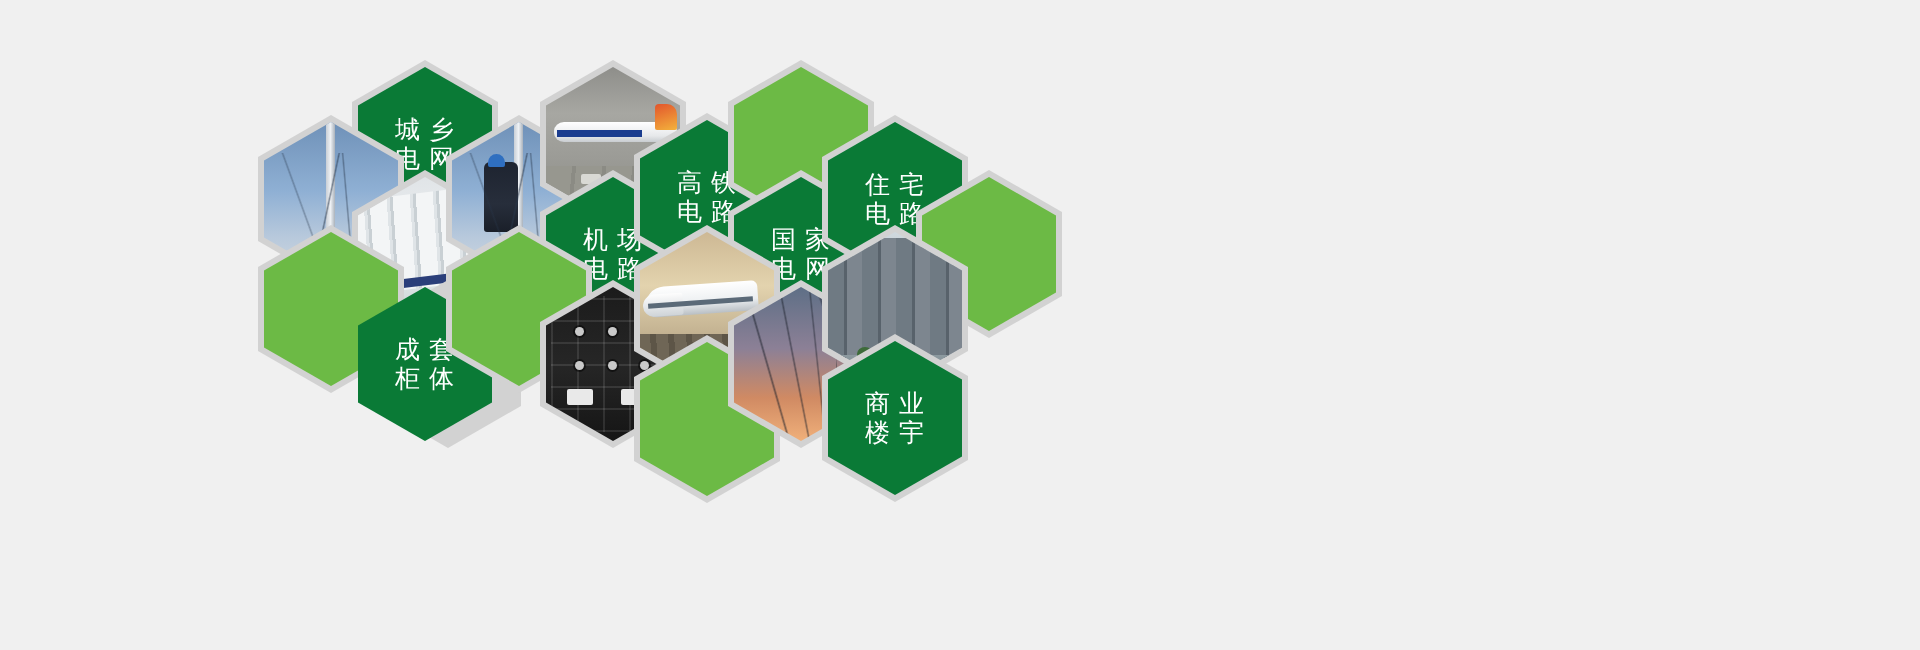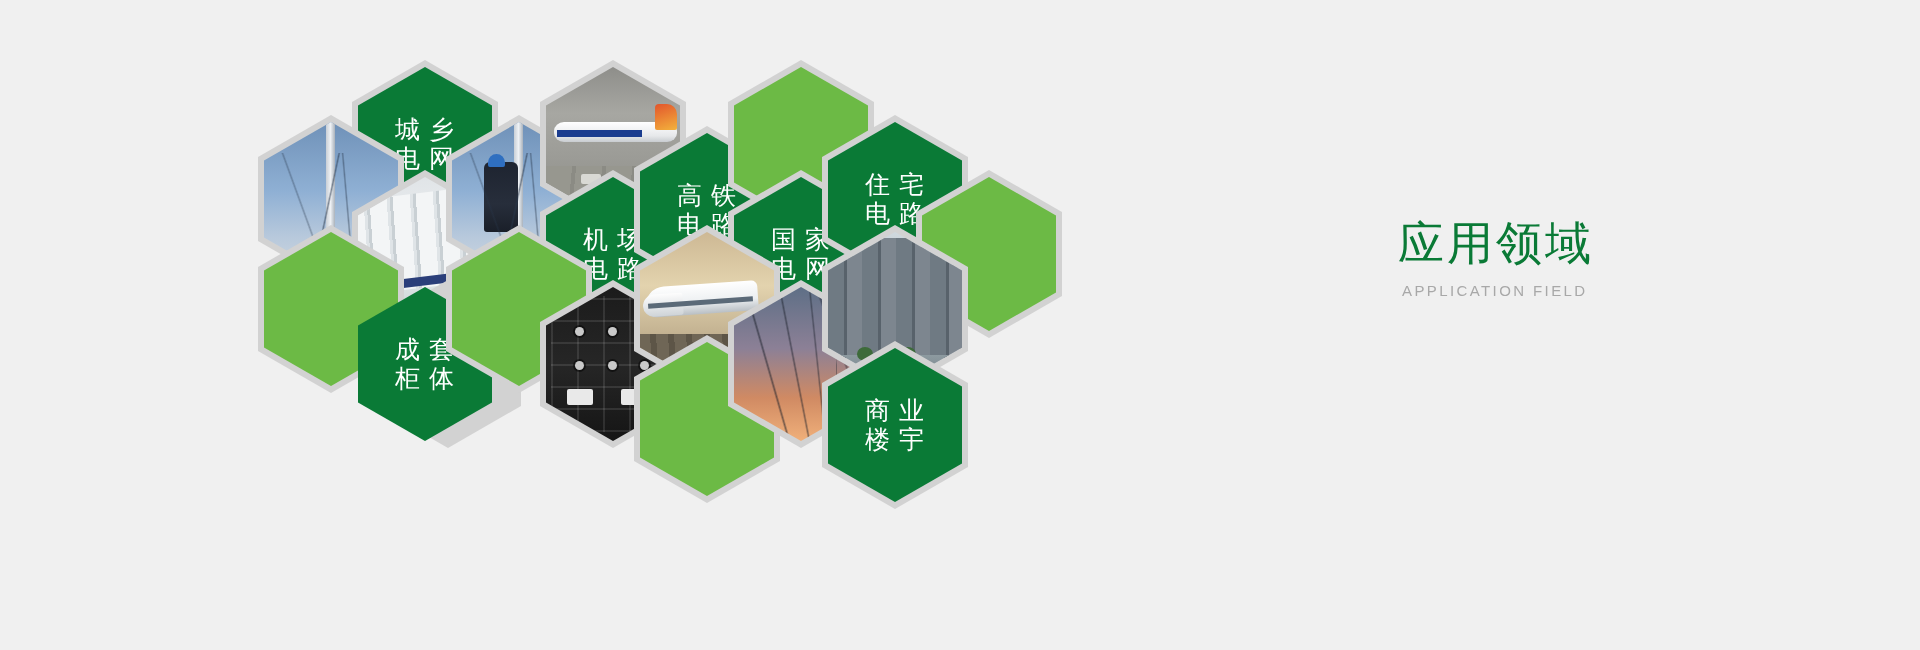--- a/index.html
+++ b/index.html
@@ -325,21 +325,21 @@
         <div class="hex-shadow"></div>
         <div class="hex-inner">
           <div class="hex dark">
             <div class="hex-label">
               <span>机 场</span>
               <span>电 路</span>
             </div>
           </div>
         </div>
       </div>
-      <div class="hex-wrap" style="left: 634px; top: 126px;">
+      <div class="hex-wrap" style="left: 634px; top: 113px;">
         <div class="hex-shadow"></div>
         <div class="hex-inner">
           <div class="hex dark">
             <div class="hex-label">
               <span>高 铁</span>
               <span>电 路</span>
             </div>
           </div>
         </div>
       </div>
@@ -454,31 +454,27 @@
           <div class="hex ">
             <div class="photo ph-tower">
               <div class="blocks"></div>
               <div class="street"></div>
               <div class="tree" style="left:22%"></div>
               <div class="tree" style="left:54%"></div>
             </div>
           </div>
         </div>
       </div>
-      <div class="hex-wrap" style="left: 822px; top: 341px;">
+      <div class="hex-wrap" style="left: 822px; top: 334px;">
         <div class="hex-shadow"></div>
         <div class="hex-inner">
           <div class="hex dark">
             <div class="hex-label">
               <span>商 业</span>
               <span>楼 宇</span>
             </div>
           </div>
         </div>
       </div>
     </div>
 
-  <div id="title-block">
-    <div id="app-title">应用领域</div>
-    <div id="app-subtitle">APPLICATION FIELD</div>
-  </div>
 
 </div>
 
 </body></html>

